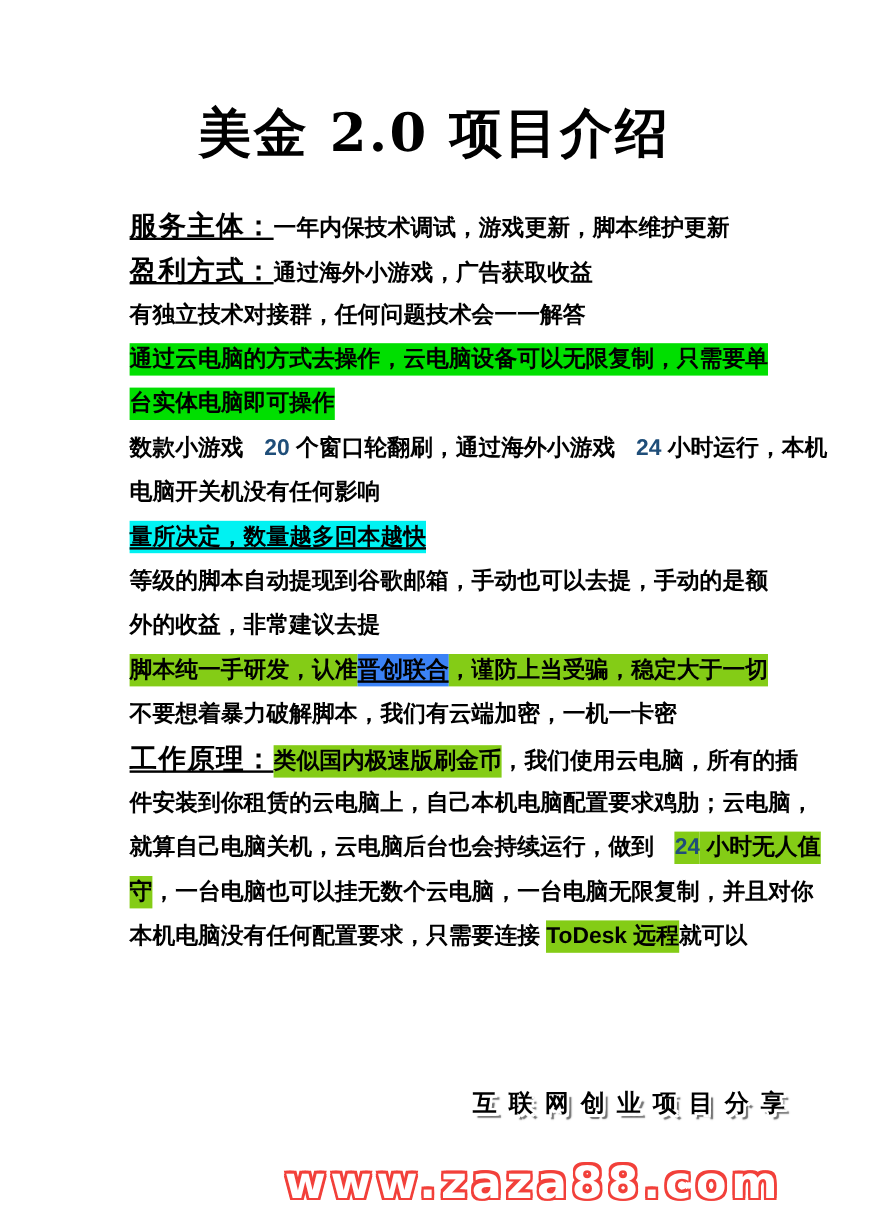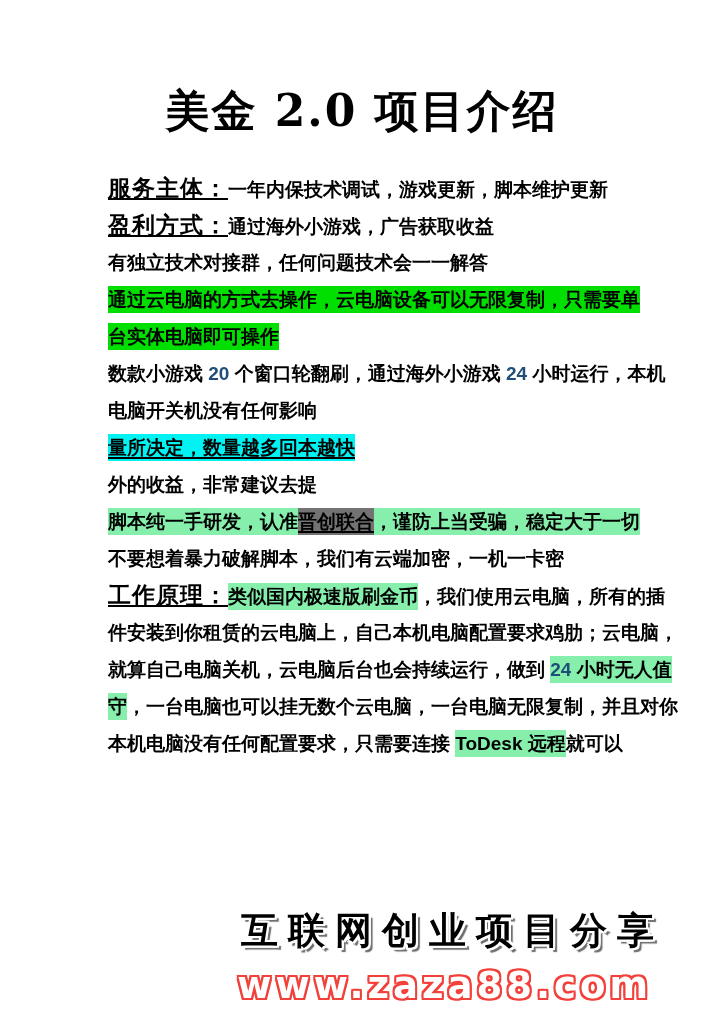--- a/index.html
+++ b/index.html
@@ -12,27 +12,27 @@
     font-family:"DejaVu Serif",serif;font-weight:bold;font-size:44px;letter-spacing:2px;
   }
   .content{position:absolute;top:170px;left:108px;width:516px;}
   .line{
     height:37px;line-height:37px;font-size:19px;font-weight:bold;white-space:nowrap;
   }
   .seg{padding:3px 0;}
   .lead{font-size:23px;letter-spacing:1px;text-decoration:underline;}
   .hl-green{background:#00df00;}
   .hl-cyan{background:#00f2f2;}
-  .hl-yellow{background:#86efac;}
-  .hl-red{background:#737373;}
-  .blue{color:#1f4e79;}
+  .hl-yellow{background:#84cc16;}
+  .hl-red{background:#3b82f6;}
+  .blue{color:#1f4e79;margin-left:12px;}
   .u{text-decoration:underline;text-decoration-thickness:1.5px;text-underline-offset:3px;}
   .watermark{
     position:absolute;right:60px;top:906px;
-    font-size:37px;font-weight:bold;letter-spacing:10px;color:#000;
+    font-size:20px;font-weight:bold;letter-spacing:10px;color:#000;
     text-shadow:
       -2px -2px 0 #fff, 2px -2px 0 #fff, -2px 2px 0 #fff, 2px 2px 0 #fff,
       -2px 0 0 #fff, 2px 0 0 #fff, 0 -2px 0 #fff, 0 2px 0 #fff,
       4px 4px 1px rgba(60,60,60,0.75);
   }
   .site-url{
     position:absolute;right:72px;top:964px;
     font-family:"DejaVu Sans",sans-serif;
     font-size:37px;font-weight:bold;letter-spacing:4px;color:#fff;
     text-shadow:
@@ -47,20 +47,21 @@
 
 <div class="content">
   <div class="line"><span class="seg lead">服务主体：</span><span class="seg">一年内保技术调试，游戏更新，脚本维护更新</span></div>
   <div class="line"><span class="seg lead">盈利方式：</span><span class="seg">通过海外小游戏，广告获取收益</span></div>
   <div class="line"><span class="seg">有独立技术对接群，任何问题技术会一一解答</span></div>
   <div class="line"><span class="seg hl-green">通过云电脑的方式去操作，云电脑设备可以无限复制，只需要单</span></div>
   <div class="line"><span class="seg hl-green">台实体电脑即可操作</span></div>
   <div class="line"><span class="seg">数款小游戏 </span><span class="seg blue">20</span><span class="seg"> 个窗口轮翻刷，通过海外小游戏 </span><span class="seg blue">24</span><span class="seg"> 小时运行，本机</span></div>
   <div class="line"><span class="seg">电脑开关机没有任何影响</span></div>
   <div class="line"><span class="seg hl-cyan u">量所决定，数量越多回本越快</span></div>
+  <div class="line"><span class="seg">等级的脚本自动提现到谷歌邮箱，手动也可以去提，手动的是额</span></div>
   <div class="line"><span class="seg">外的收益，非常建议去提</span></div>
   <div class="line"><span class="seg hl-yellow">脚本纯一手研发，认准</span><span class="seg hl-red u">晋创联合</span><span class="seg hl-yellow">，谨防上当受骗，稳定大于一切</span></div>
   <div class="line"><span class="seg">不要想着暴力破解脚本，我们有云端加密，一机一卡密</span></div>
   <div class="line"><span class="seg lead">工作原理：</span><span class="seg hl-yellow">类似国内极速版刷金币</span><span class="seg">，我们使用云电脑，所有的插</span></div>
   <div class="line"><span class="seg">件安装到你租赁的云电脑上，自己本机电脑配置要求鸡肋；云电脑，</span></div>
   <div class="line"><span class="seg">就算自己电脑关机，云电脑后台也会持续运行，做到 </span><span class="seg hl-yellow blue">24</span><span class="seg hl-yellow"> 小时无人值</span></div>
   <div class="line"><span class="seg hl-yellow">守</span><span class="seg">，一台电脑也可以挂无数个云电脑，一台电脑无限复制，并且对你</span></div>
   <div class="line"><span class="seg">本机电脑没有任何配置要求，只需要连接 </span><span class="seg hl-yellow">ToDesk 远程</span><span class="seg">就可以</span></div>
 </div>
 

